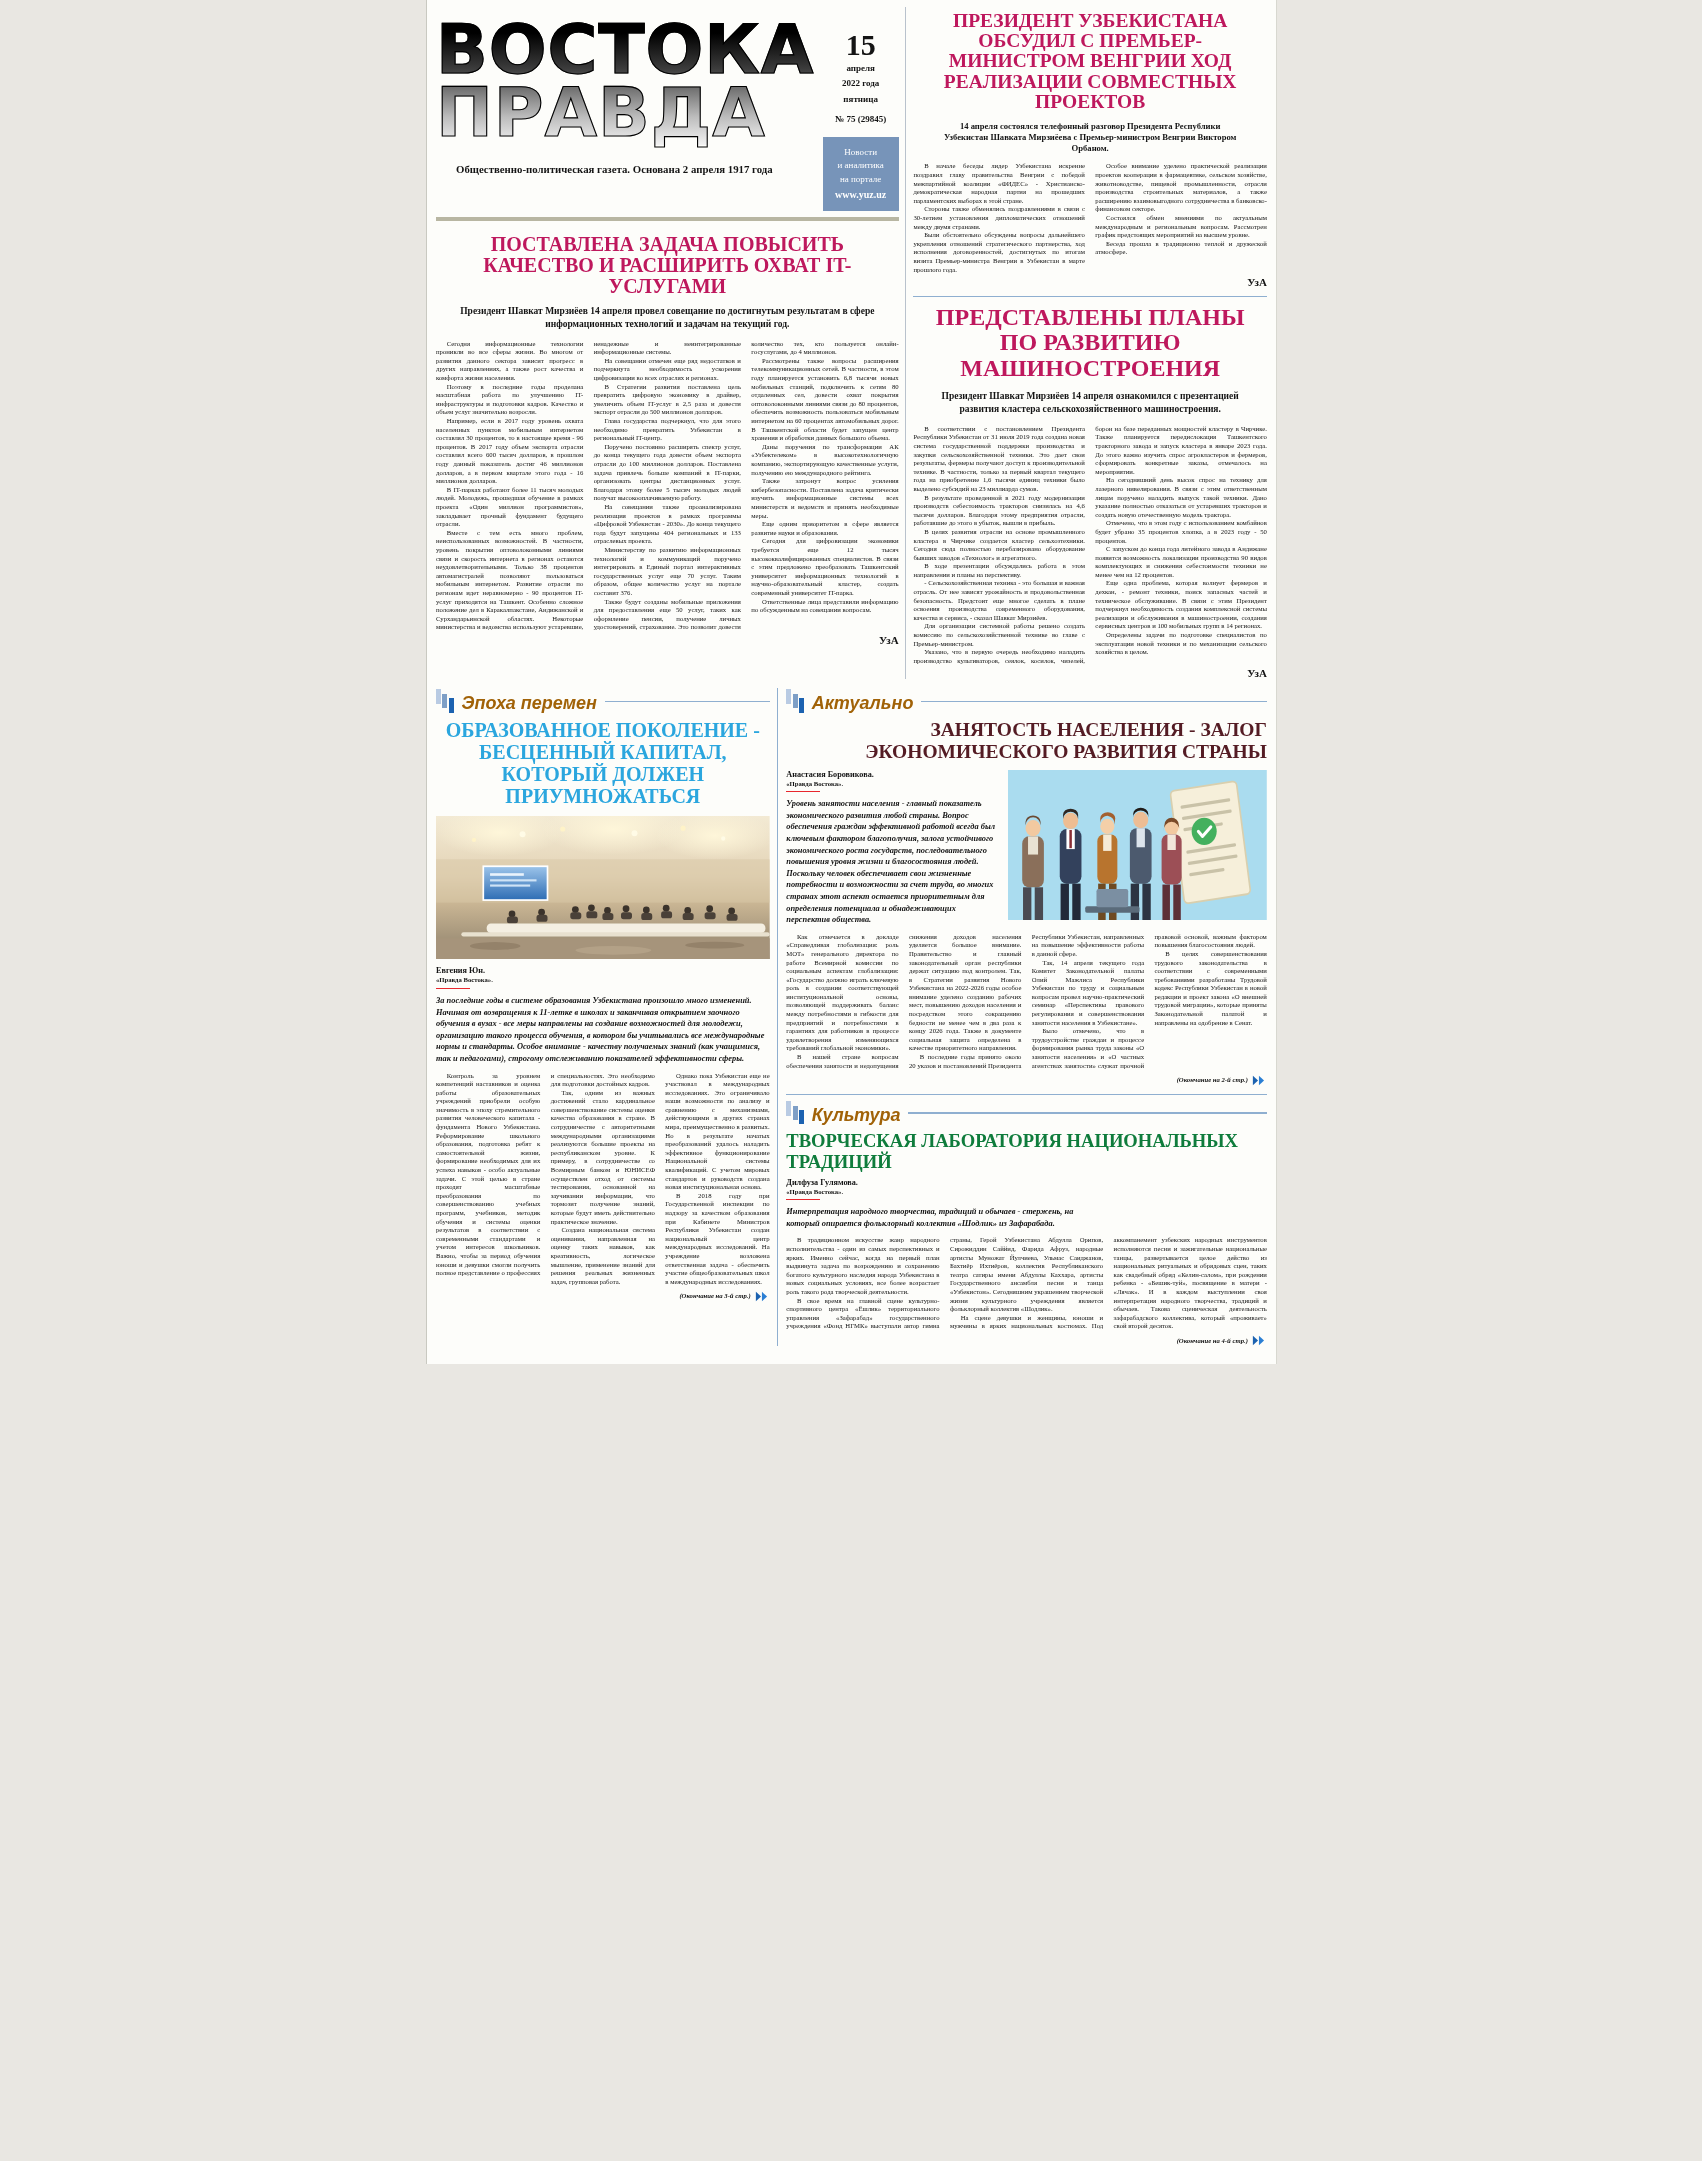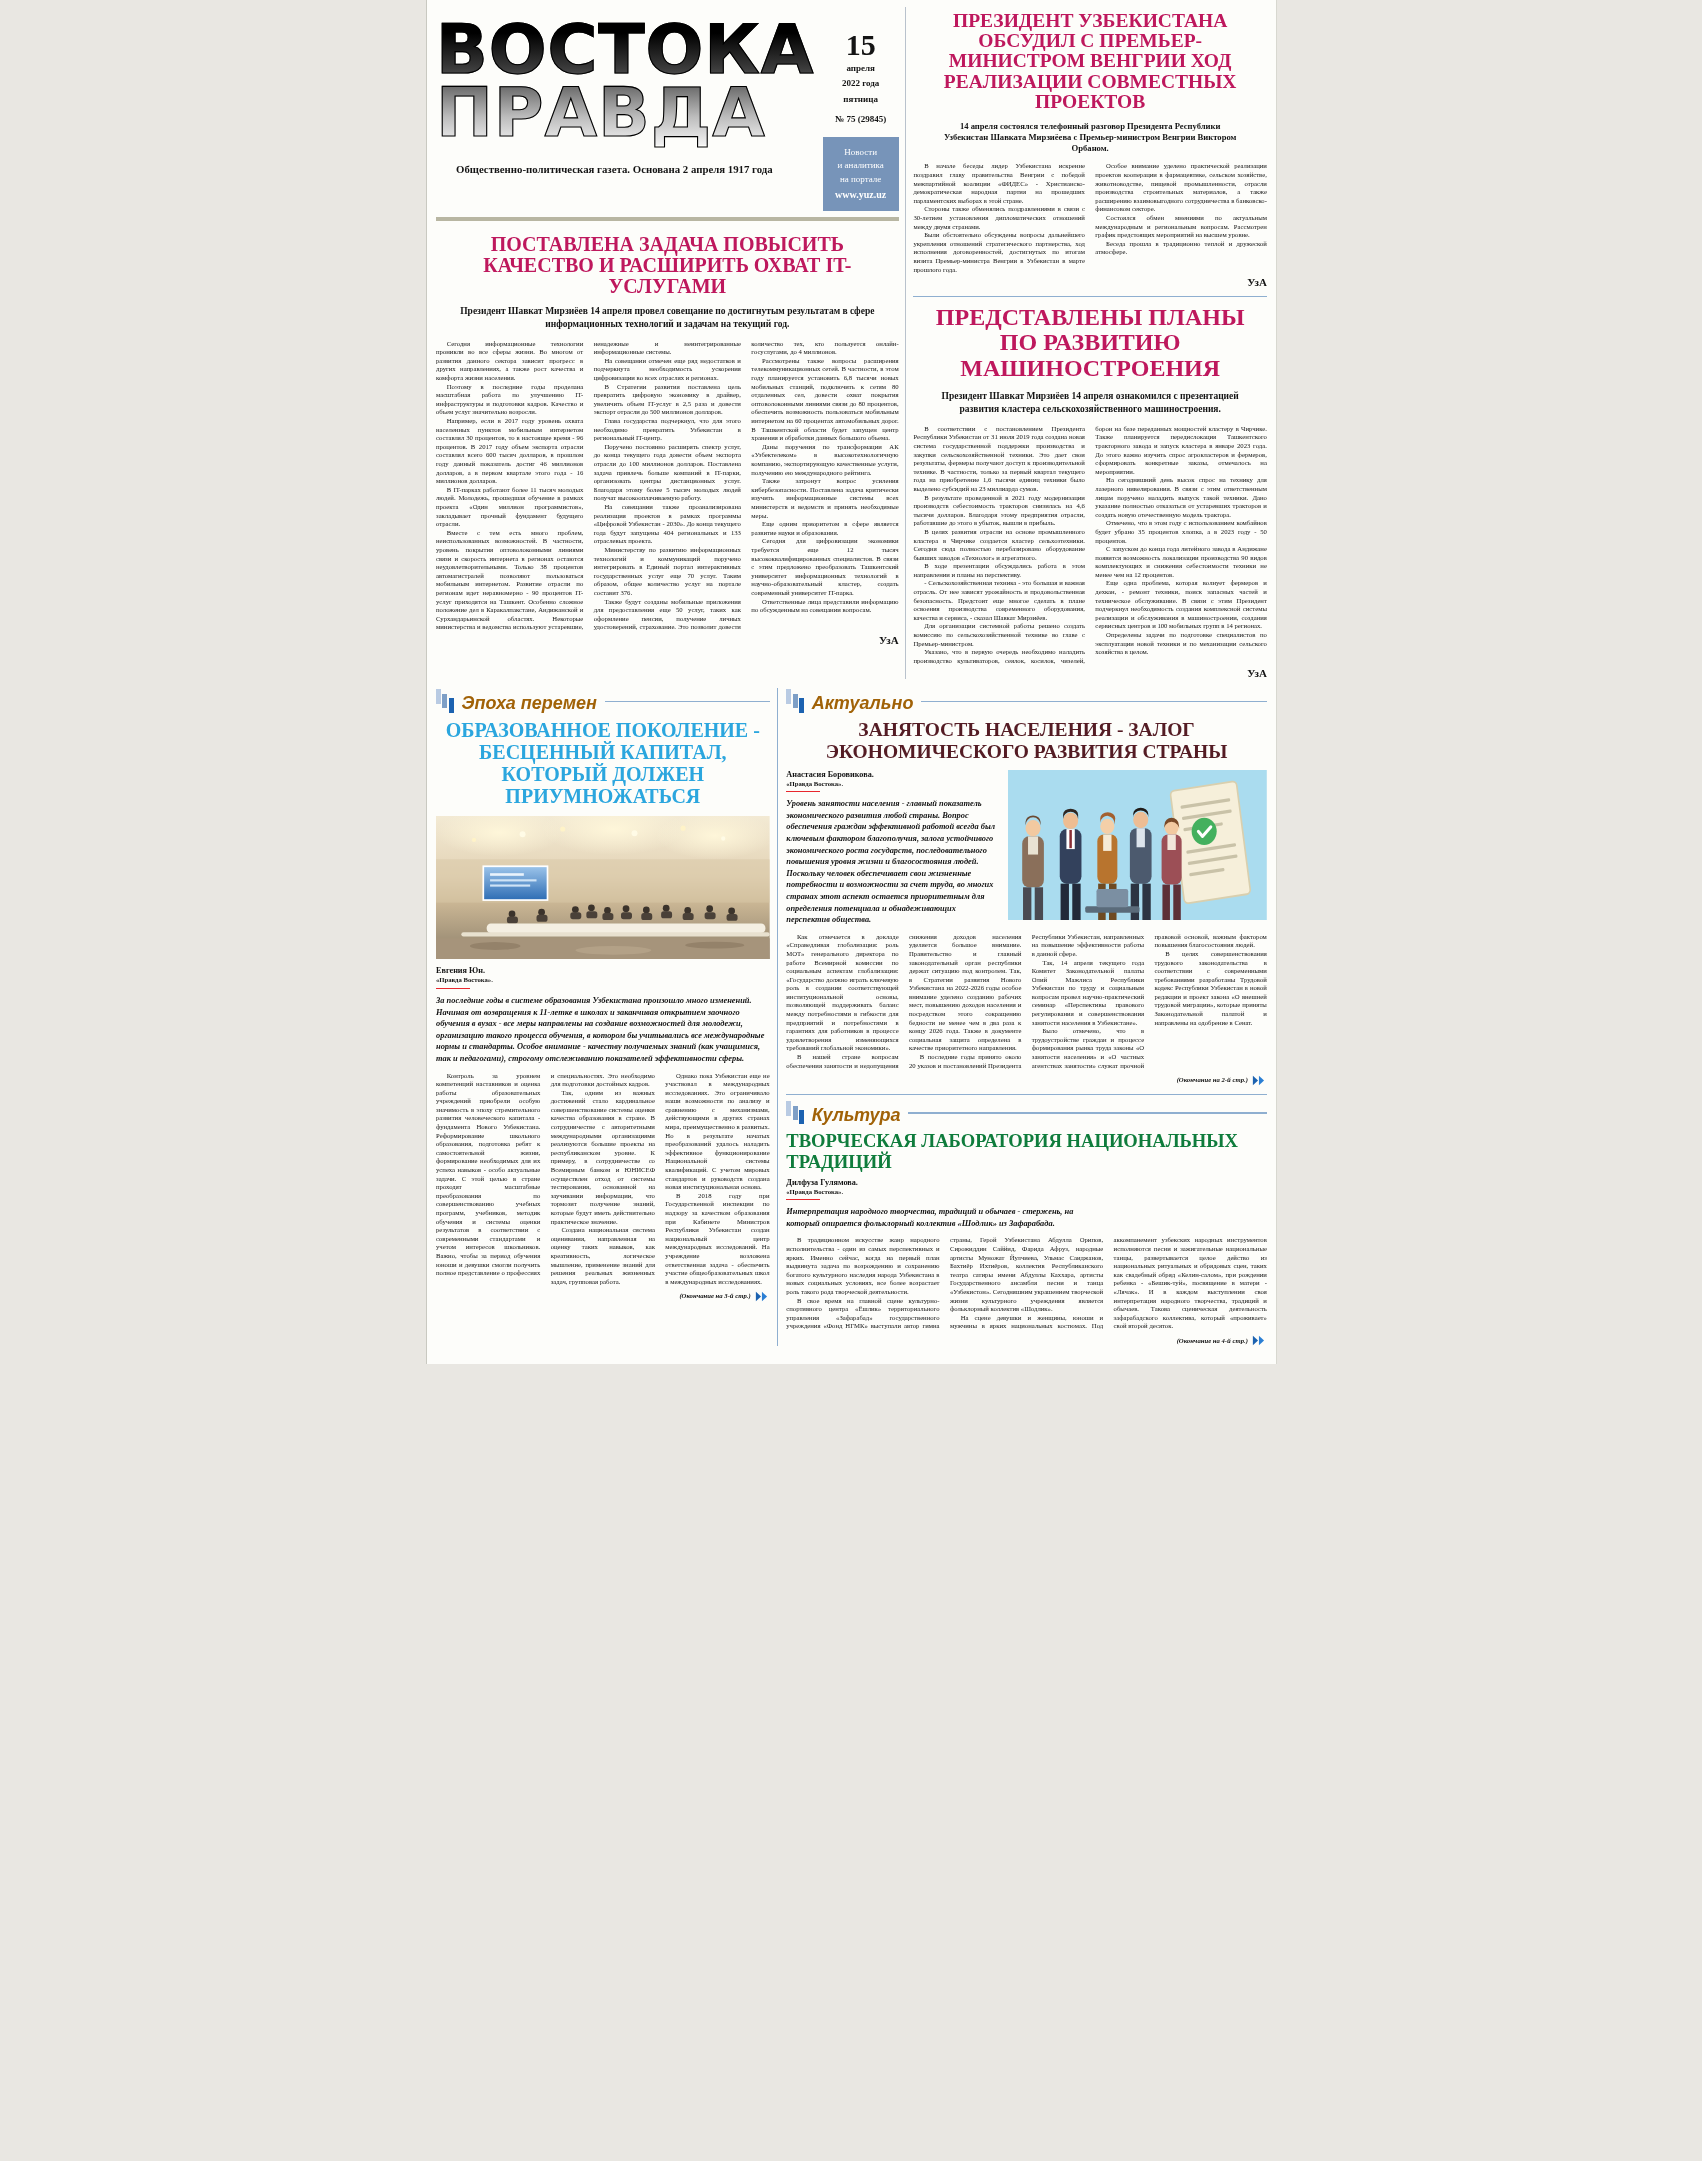--- a/index.html
+++ b/index.html
@@ -56,21 +56,21 @@
 
   .edu-headline{color:#2ba6de;font-weight:bold;text-align:center;font-size:20px;line-height:1.1;margin:5.2px 0 8.6px;}
   .photo{width:100%;height:143px;display:block;}
   .byline{margin-top:7.8px;}
   .by-name{font-weight:bold;font-size:8.2px;}
   .by-org{font-weight:bold;font-size:6.7px;margin-top:0.9px;}
   .red-rule{width:34px;height:1.3px;background:#e8272d;margin:4.3px 0 6px;}
   .lede-i{font-style:italic;font-weight:bold;font-size:8.4px;line-height:1.38;text-align:left;}
   .body-block{margin-top:7px;}
 
-  .emp-headline{color:#541c24;font-weight:bold;font-size:19.5px;line-height:1.12;margin:3.5px 0 7px;text-align:center;}
+  .emp-headline{color:#541c24;font-weight:bold;font-size:19.5px;line-height:1.12;margin:3.5px 0 7px;text-align:right;}
   .emp-top{display:flex;gap:10.4px;}
   .emp-leftcol{width:44%;}
   .illu{flex:1;height:150px;display:block;}
 
   .cul-headline{color:#0f7c3c;font-weight:bold;font-size:18.6px;line-height:1.12;margin:3.5px 0 5.2px;text-align:left;}
   .cul-lede-wrap{width:62%;}
 
   .cont{display:flex;justify-content:flex-end;align-items:center;gap:4.3px;font-style:italic;font-weight:bold;font-size:6.7px;break-inside:avoid;margin-top:4.3px;}
   .cont .txt{text-align:right;line-height:1.25;}
 </style>

